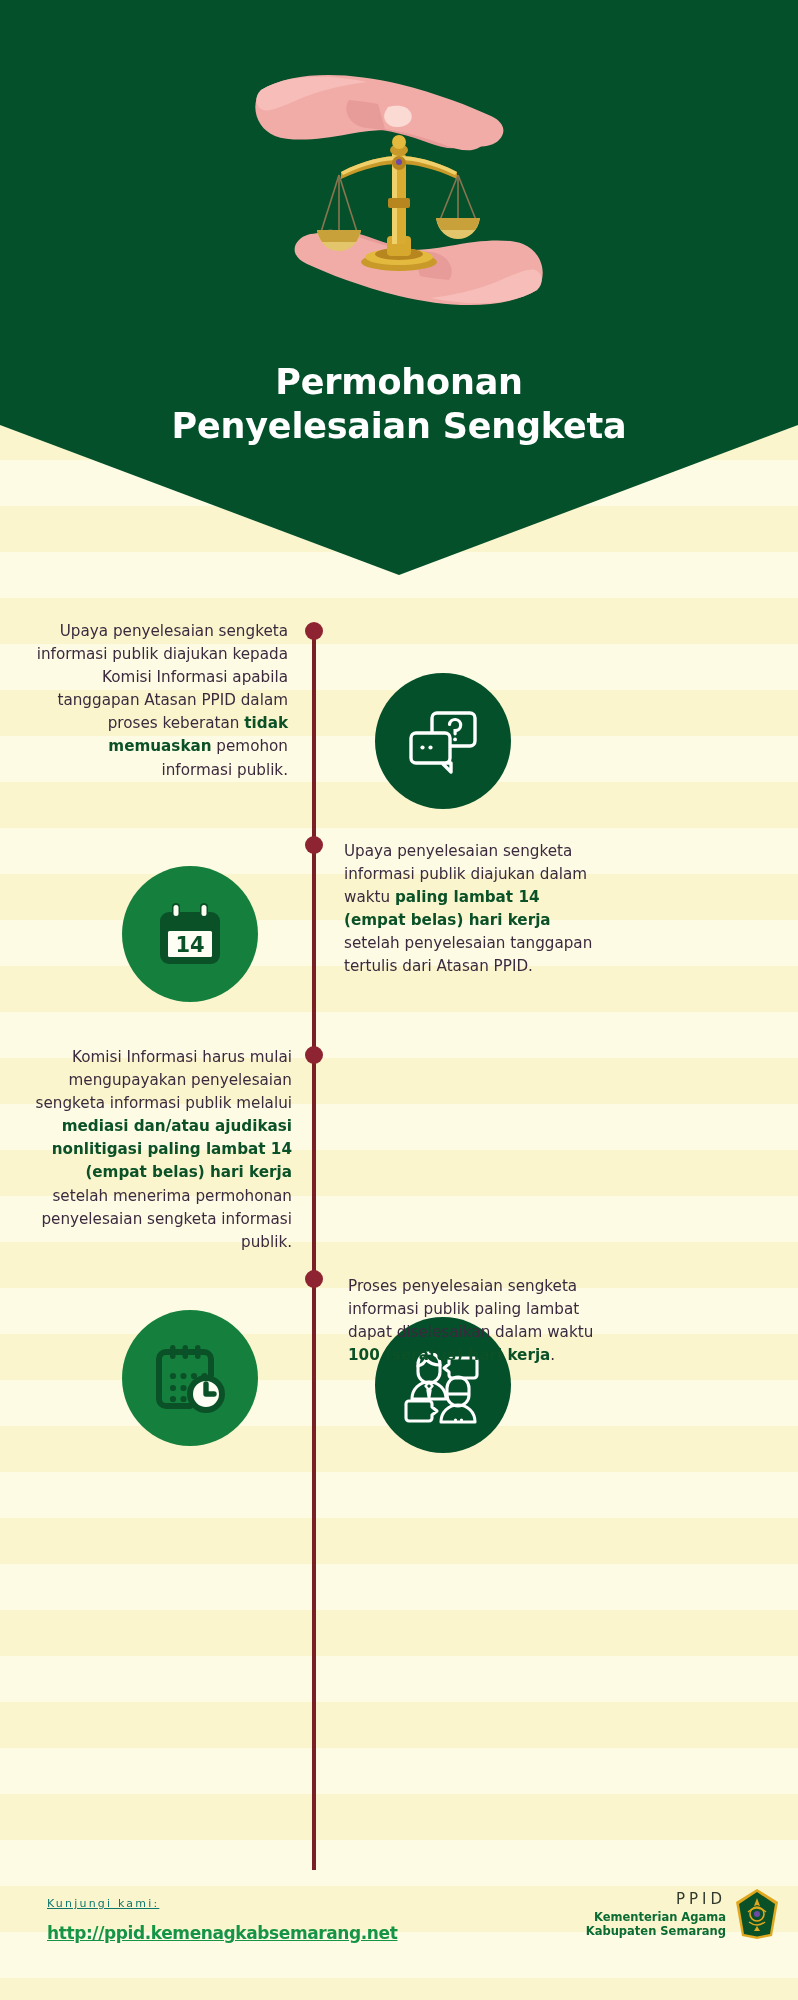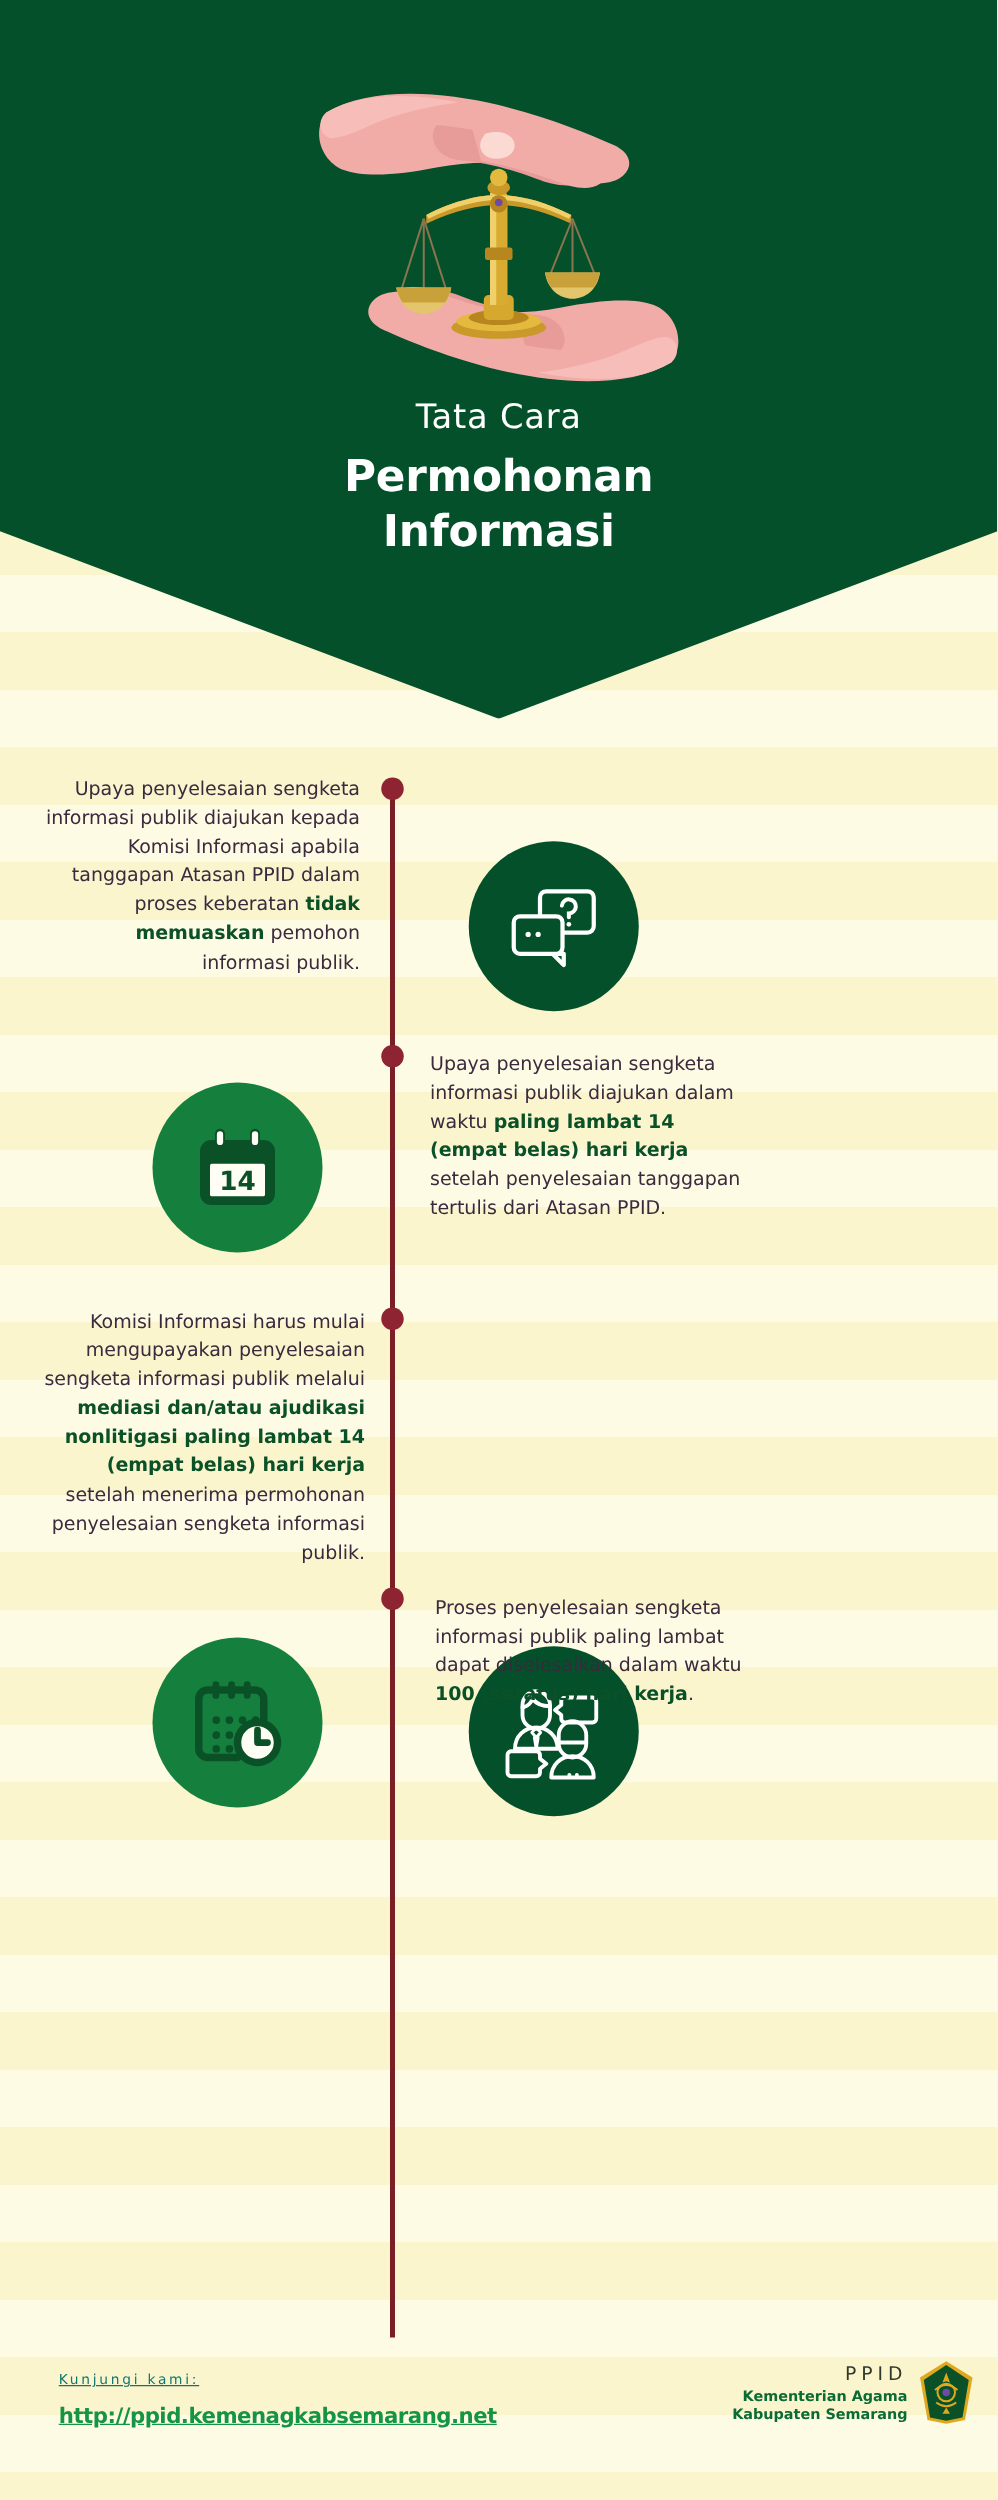--- a/index.html
+++ b/index.html
@@ -149,24 +149,23 @@
       <path d="M118 180 L 162 180 C 161 185, 159 189, 157 192 L 123 192 C 121 189, 119 185, 118 180 Z" fill="#C9A13A"></path>
 
       <line x1="259" y1="125" x2="259" y2="170" stroke="#8A7550" stroke-width="1.6"></line>
       <line x1="259" y1="125" x2="241" y2="170" stroke="#8A7550" stroke-width="1.6"></line>
       <line x1="259" y1="125" x2="277" y2="170" stroke="#8A7550" stroke-width="1.6"></line>
       <path d="M237 168 L 281 168 C 279 182, 269 189, 259 189 C 249 189, 239 182, 237 168 Z" fill="#E3C66B"></path>
       <path d="M237 168 L 281 168 C 280 173, 278 177, 276 180 L 242 180 C 240 177, 238 173, 237 168 Z" fill="#C9A13A"></path>
     </g>
   </svg>
 
-  <div class="eyebrow">Tata Cara</div>
   <div class="maintitle">
     <div>Permohonan</div>
-    <div>Informasi</div>
+    <div>Penyelesaian Sengketa</div>
   </div>
 </div>
 
 <div class="spine"></div>
 
 <div class="dot" style="top:622px;"></div>
 <div class="dot" style="top:836px;"></div>
 <div class="dot" style="top:1046px;"></div>
 <div class="dot" style="top:1270px;"></div>
 

